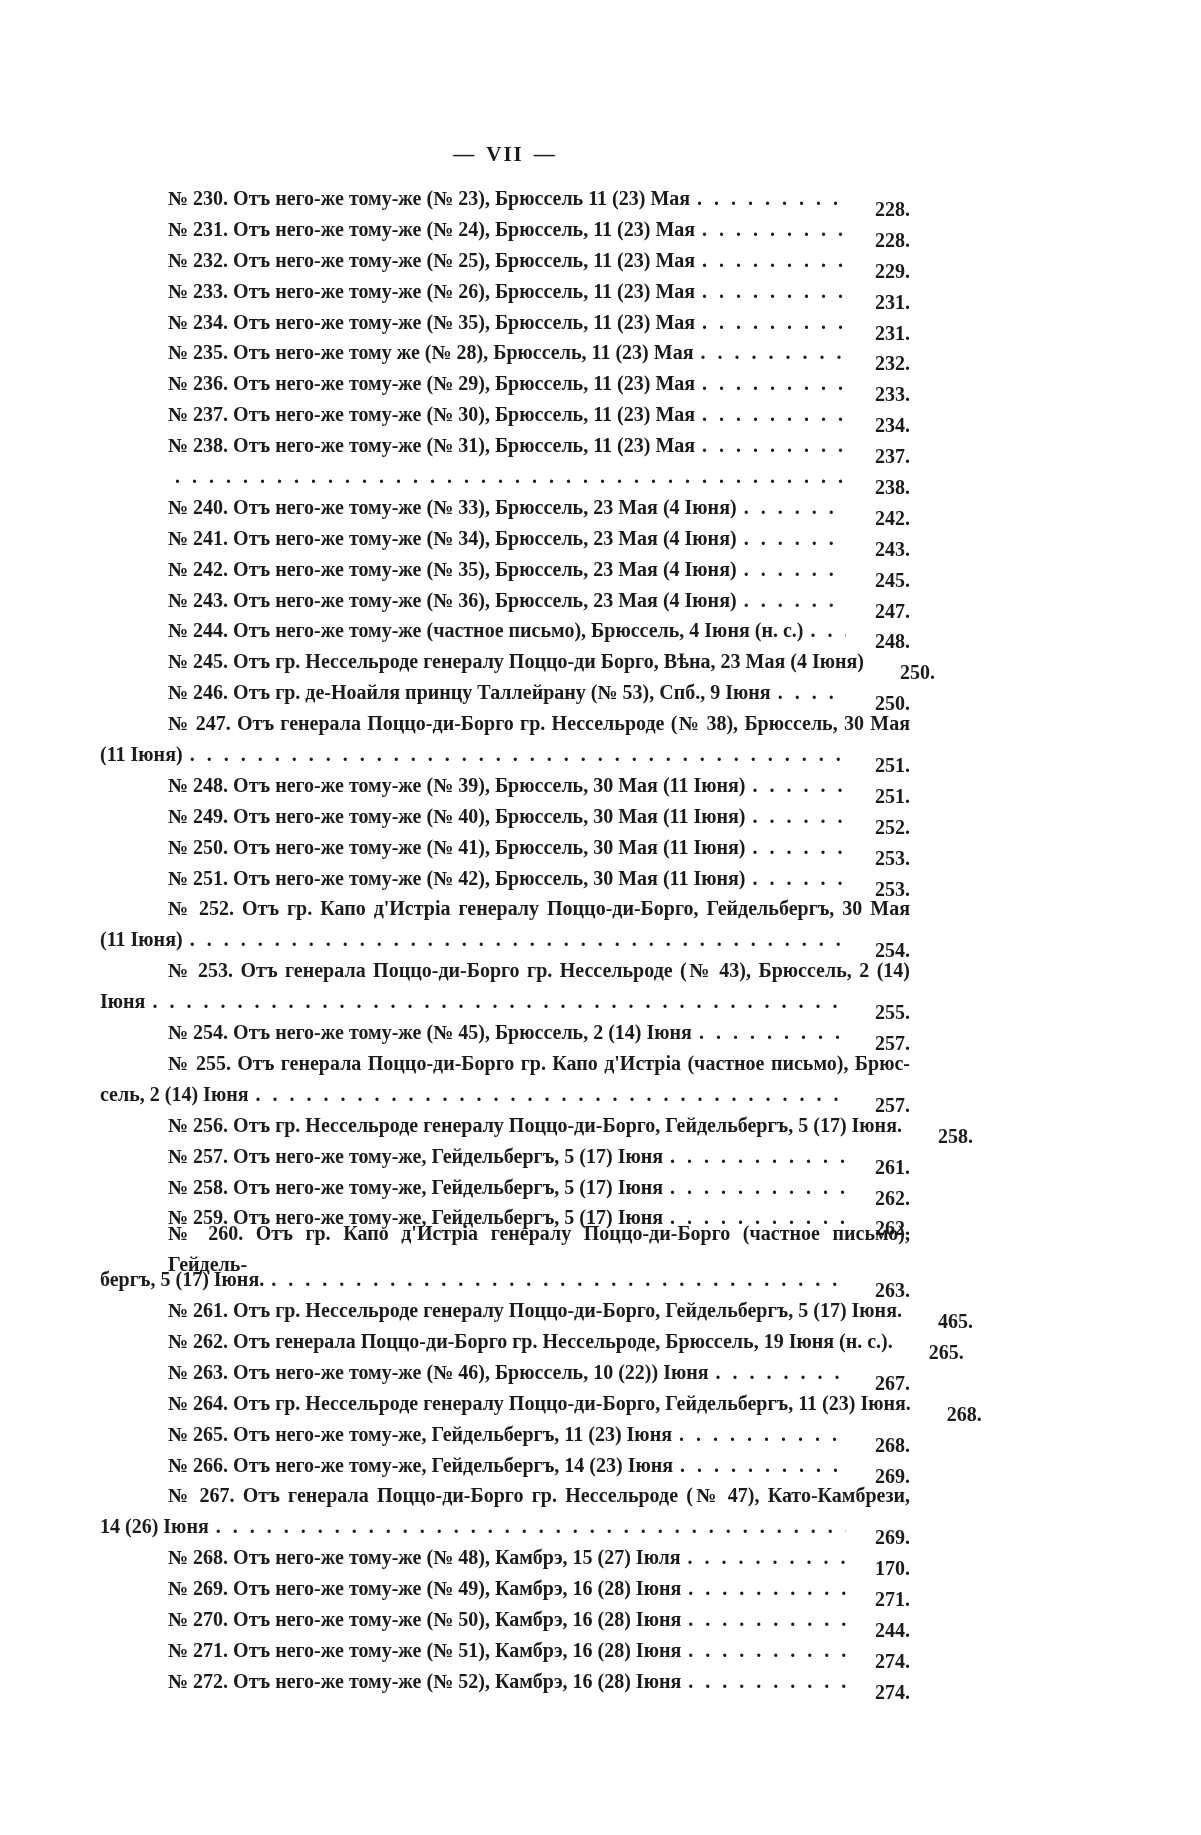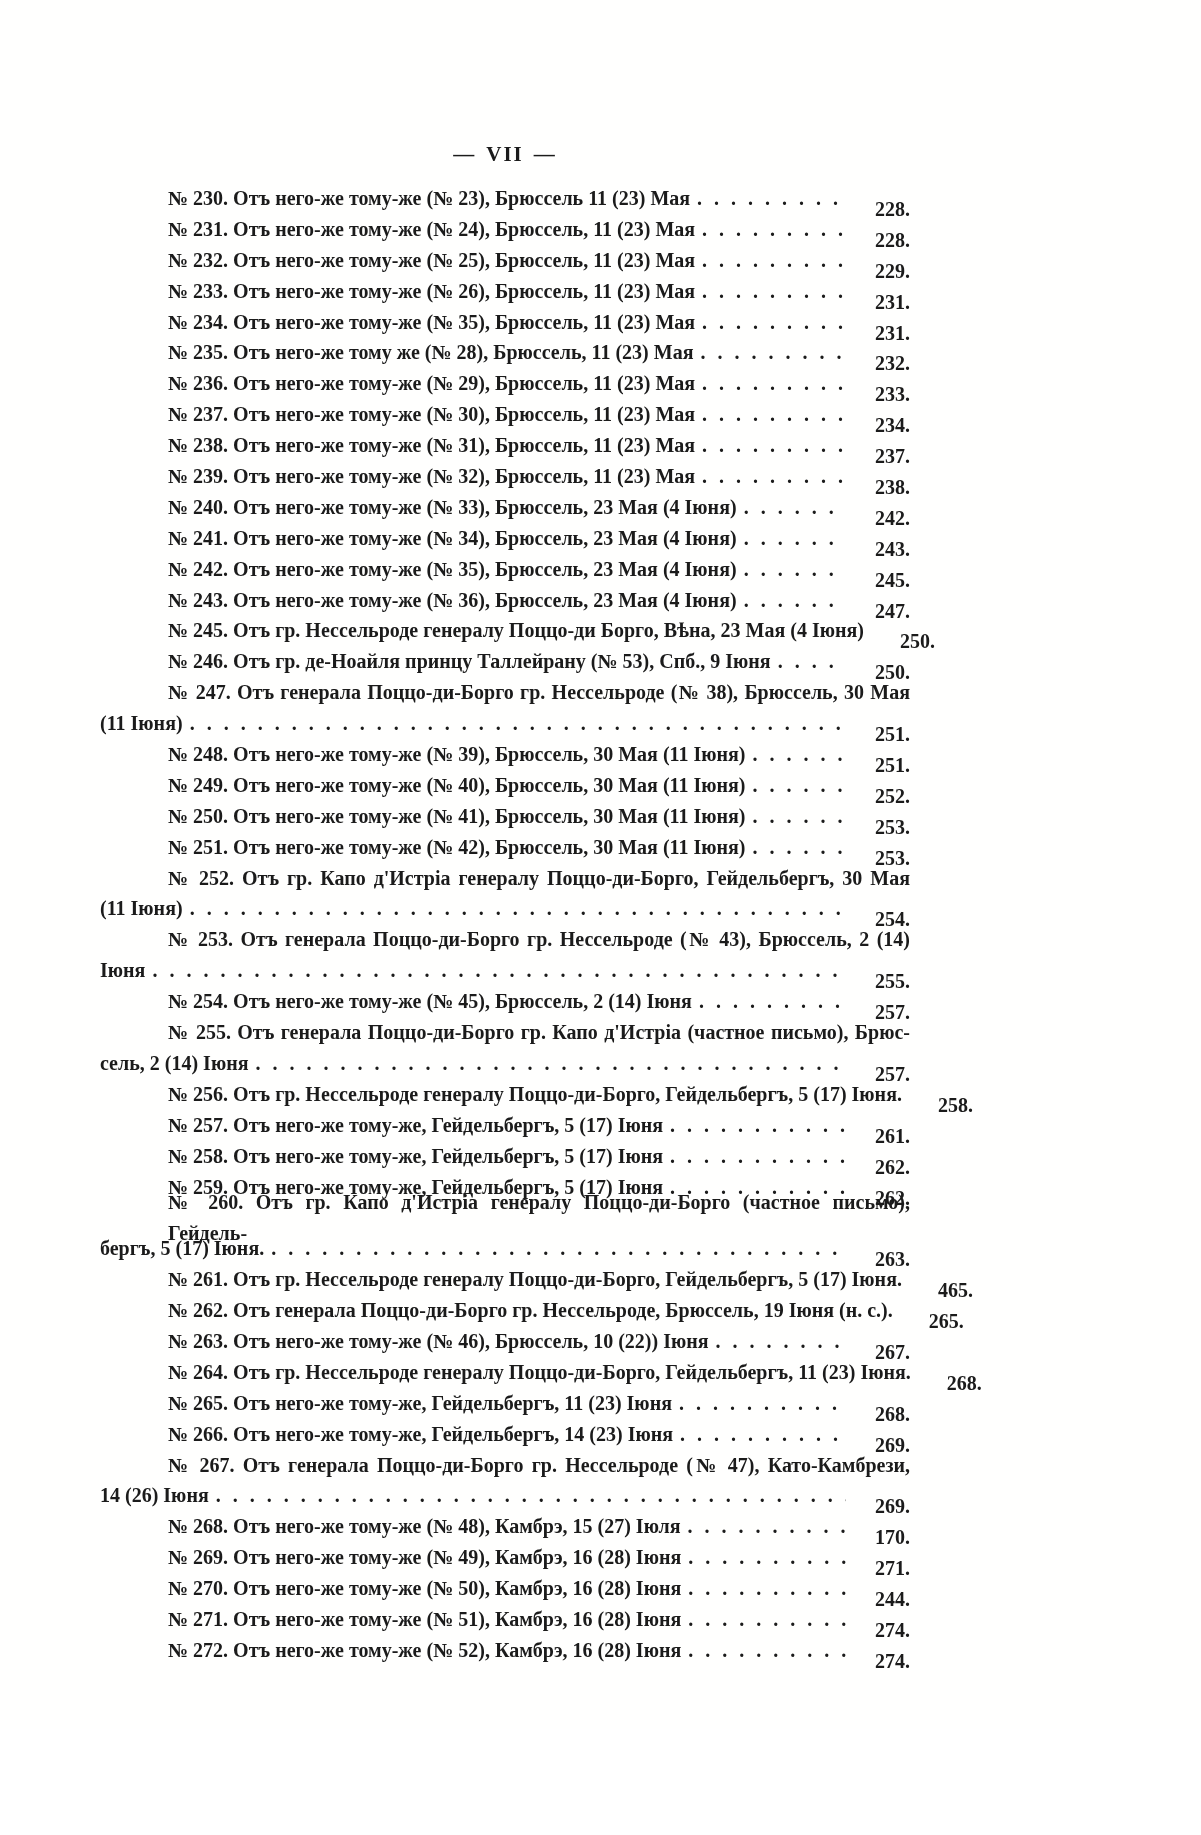--- a/index.html
+++ b/index.html
@@ -127,21 +127,20 @@
     <span class="row-page">234.</span>
   </div>
 
   <div class="row indent">
     <span class="row-text">№ 238. Отъ него-же тому-же (№ 31), Брюссель, 11 (23) Мая</span>
     <span class="leader"></span>
     <span class="row-page">237.</span>
   </div>
 
   <div class="row indent">
-    <span class="row-text">№ 239. Отъ него-же тому-же (№ 32), Брюссель, 11 (23) Мая</span>
     <span class="leader"></span>
     <span class="row-page">238.</span>
   </div>
 
   <div class="row indent">
     <span class="row-text">№ 240. Отъ него-же тому-же (№ 33), Брюссель, 23 Мая (4 Іюня)</span>
     <span class="leader"></span>
     <span class="row-page">242.</span>
   </div>
 
@@ -156,20 +155,25 @@
     <span class="leader"></span>
     <span class="row-page">245.</span>
   </div>
 
   <div class="row indent">
     <span class="row-text">№ 243. Отъ него-же тому-же (№ 36), Брюссель, 23 Мая (4 Іюня)</span>
     <span class="leader"></span>
     <span class="row-page">247.</span>
   </div>
 
+  <div class="row indent">
+    <span class="row-text">№ 244. Отъ него-же тому-же (частное письмо), Брюссель, 4 Іюня (н. с.)</span>
+    <span class="leader"></span>
+    <span class="row-page">248.</span>
+  </div>
 
   <div class="row indent">
     <span class="row-text">№ 245. Отъ гр. Нессельроде генералу Поццо-ди Борго, Вѣна, 23 Мая (4 Іюня)</span>
     <span class="leader"></span>
     <span class="row-page">250.</span>
   </div>
 
   <div class="row indent">
     <span class="row-text">№ 246. Отъ гр. де-Ноайля принцу Таллейрану (№ 53), Спб., 9 Іюня</span>
     <span class="leader"></span>

